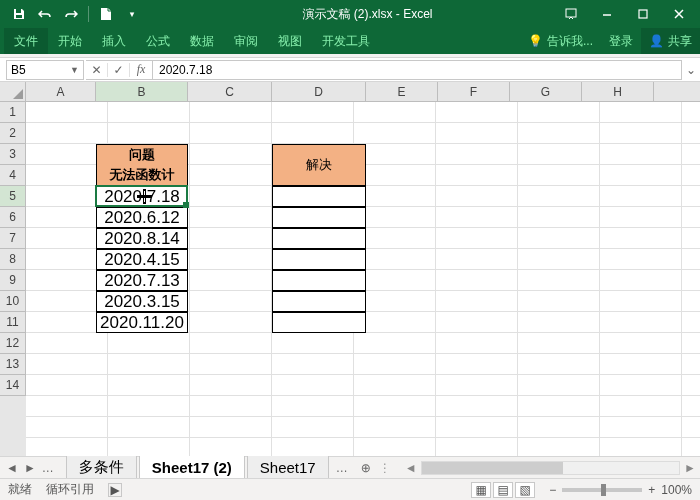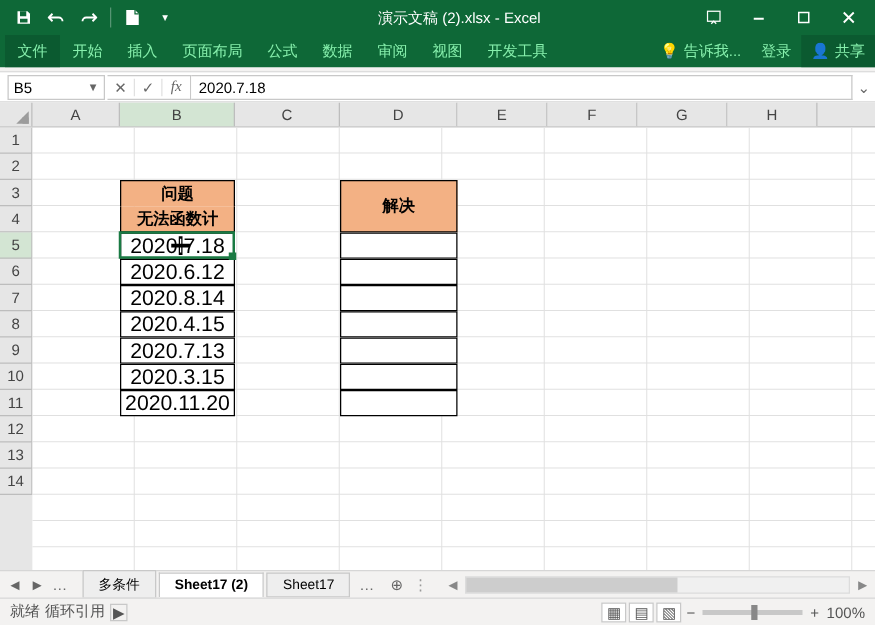--- a/index.html
+++ b/index.html
@@ -46,27 +46,27 @@
 .cursor-cross{position:absolute;width:15px;height:15px;pointer-events:none}
 .cursor-cross::before,.cursor-cross::after{content:"";position:absolute;background:#000}
 .cursor-cross::before{left:6px;top:0;width:3px;height:15px}
 .cursor-cross::after{top:6px;left:0;height:3px;width:15px}
 .cursor-cross .w::before,.cursor-cross .w::after{content:"";position:absolute;background:#fff}
 .cursor-cross .w::before{left:7px;top:2px;width:1px;height:11px}
 .cursor-cross .w::after{top:7px;left:2px;height:1px;width:11px}
 .sheettabs{height:22px;background:#f3f2f1;border-top:1px solid #d6d6d6;display:flex;align-items:center;padding-left:6px;gap:2px}
 .navset{display:flex;gap:6px;color:#666;margin-right:10px}
 .navset span{cursor:pointer}
-.stab{padding:3px 12px;border:1px solid #c8c8c8;background:#eee;cursor:pointer;font-size:11px}
+.stab{padding:3px 12px;border:1px solid #c8c8c8;background:#eee;cursor:pointer;font-size:15px}
 .stab.active{background:#fff;border-bottom-color:#fff;font-weight:bold}
 .stabplus{width:22px;text-align:center;cursor:pointer;color:#666;border:1px solid transparent}
 .hscroll{flex:1;margin-left:14px;height:14px;display:flex;align-items:center}
 .hscroll .track{flex:1;height:14px;background:#f0f0f0;border:1px solid #dcdcdc;position:relative}
 .hscroll .thumb{position:absolute;left:0;top:0;height:100%;width:55%;background:#cdcdcd}
-.statusbar{height:22px;background:#f3f2f1;border-top:1px solid #d6d6d6;display:flex;align-items:center;padding:0 8px;color:#555;font-size:11px;gap:4px}
+.statusbar{height:22px;background:#f3f2f1;border-top:1px solid #d6d6d6;display:flex;align-items:center;padding:0 8px;color:#555;font-size:11px;gap:14px}
 .statusbar .flex{flex:1}
 .viewbtns{display:flex;gap:2px}
 .viewbtns span{width:20px;height:16px;border:1px solid #c8c8c8;display:inline-flex;align-items:center;justify-content:center;background:#fff;cursor:pointer}
 .zoom{display:flex;align-items:center;gap:6px}
 .zoom .slider{width:80px;height:4px;background:#c8c8c8;position:relative}
 .zoom .slider::after{content:"";position:absolute;left:48%;top:-4px;width:5px;height:12px;background:#888}
 svg{display:block}
 </style>
 </head>
 <body>
@@ -122,21 +122,20 @@
           <path d="M2 2l8 8M10 2l-8 8" stroke="#fff" stroke-width="1.5"></path>
         </svg>
       </span>
   </div>
 </div>
 
 <div class="tabs">
   <div class="tab file">文件</div>
   <div class="tab">开始</div>
   <div class="tab">插入</div>
-  <div class="tab">页面布局</div>
   <div class="tab">公式</div>
   <div class="tab">数据</div>
   <div class="tab">审阅</div>
   <div class="tab">视图</div>
   <div class="tab">开发工具</div>
   <div class="spacer"></div>
   <div class="tell">
       <span>💡</span>
       <span>告诉我...</span>
     </div>
@@ -200,21 +199,21 @@
       <div class="cell hdrcell" style="left:70px;top:42px;width:92px;border-bottom:none;font-weight:bold">问题</div>
 
       <div class="cell datacell" style="left:70px;top:84px;width:92px">2020.7.18</div>
       <div class="cell datacell" style="left:70px;top:105px;width:92px">2020.6.12</div>
       <div class="cell datacell" style="left:70px;top:126px;width:92px">2020.8.14</div>
       <div class="cell datacell" style="left:70px;top:147px;width:92px">2020.4.15</div>
       <div class="cell datacell" style="left:70px;top:168px;width:92px">2020.7.13</div>
       <div class="cell datacell" style="left:70px;top:189px;width:92px">2020.3.15</div>
       <div class="cell datacell" style="left:70px;top:210px;width:92px">2020.11.20</div>
 
-      <div class="cell hdrcell" style="left:246px;top:42px;width:94px;height:42px;font-weight:bold">解决</div>
+      <div class="cell hdrcell" style="left:246px;top:42px;width:94px;height:42px;font-weight:normal">解决</div>
 
       <div class="cell datacell" style="left:246px;top:84px;width:94px"></div>
       <div class="cell datacell" style="left:246px;top:105px;width:94px"></div>
       <div class="cell datacell" style="left:246px;top:126px;width:94px"></div>
       <div class="cell datacell" style="left:246px;top:147px;width:94px"></div>
       <div class="cell datacell" style="left:246px;top:168px;width:94px"></div>
       <div class="cell datacell" style="left:246px;top:189px;width:94px"></div>
       <div class="cell datacell" style="left:246px;top:210px;width:94px"></div>
 
       <div class="activesel" style="left:69px;top:83px;width:93px;height:22px"></div>

